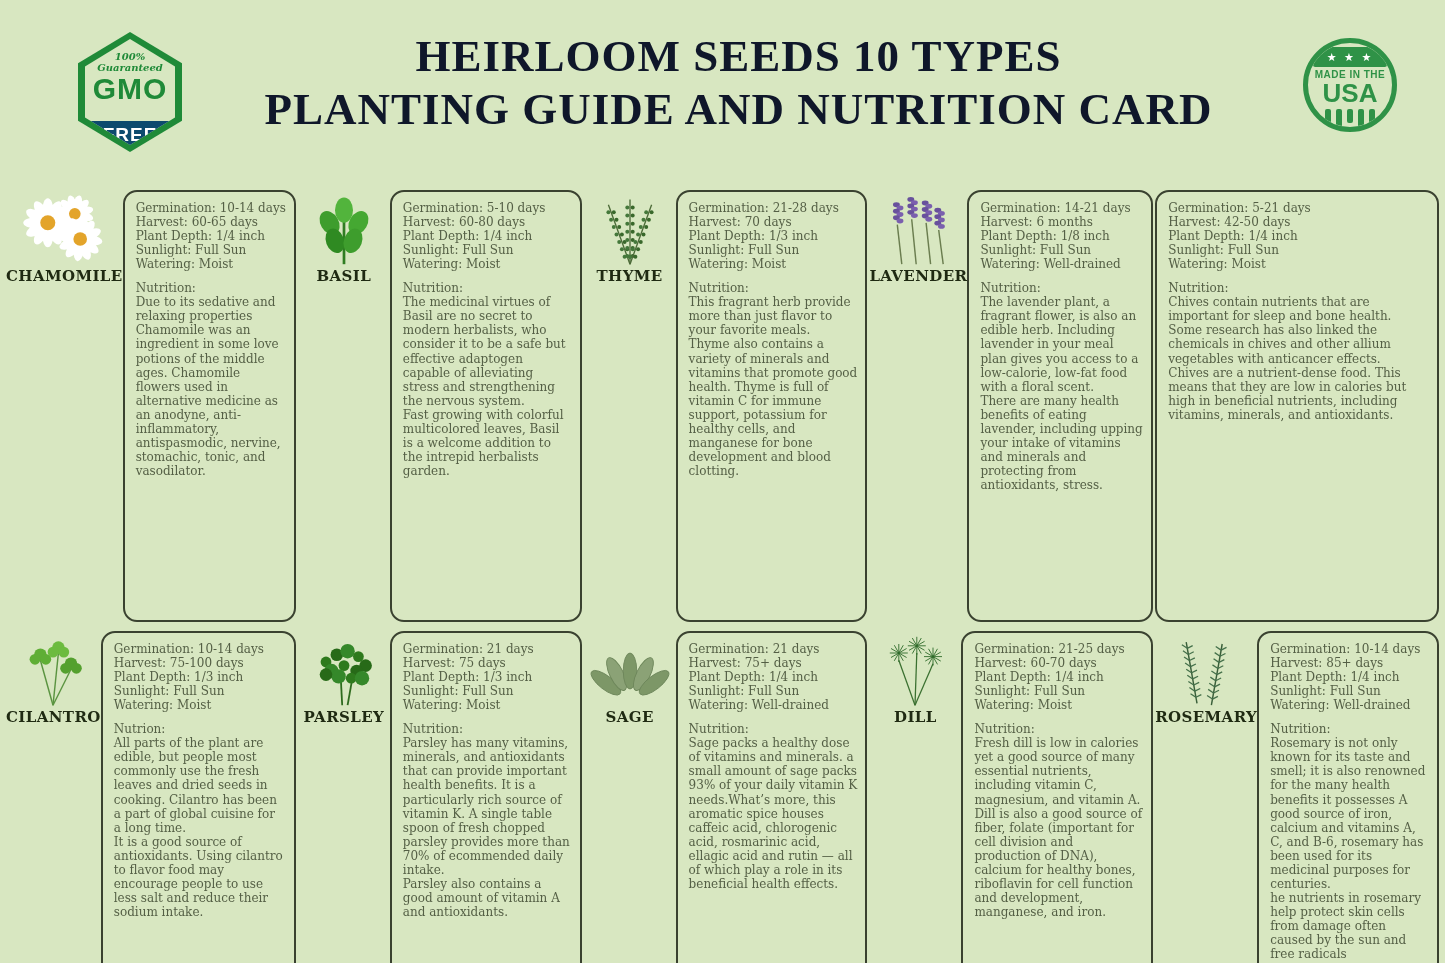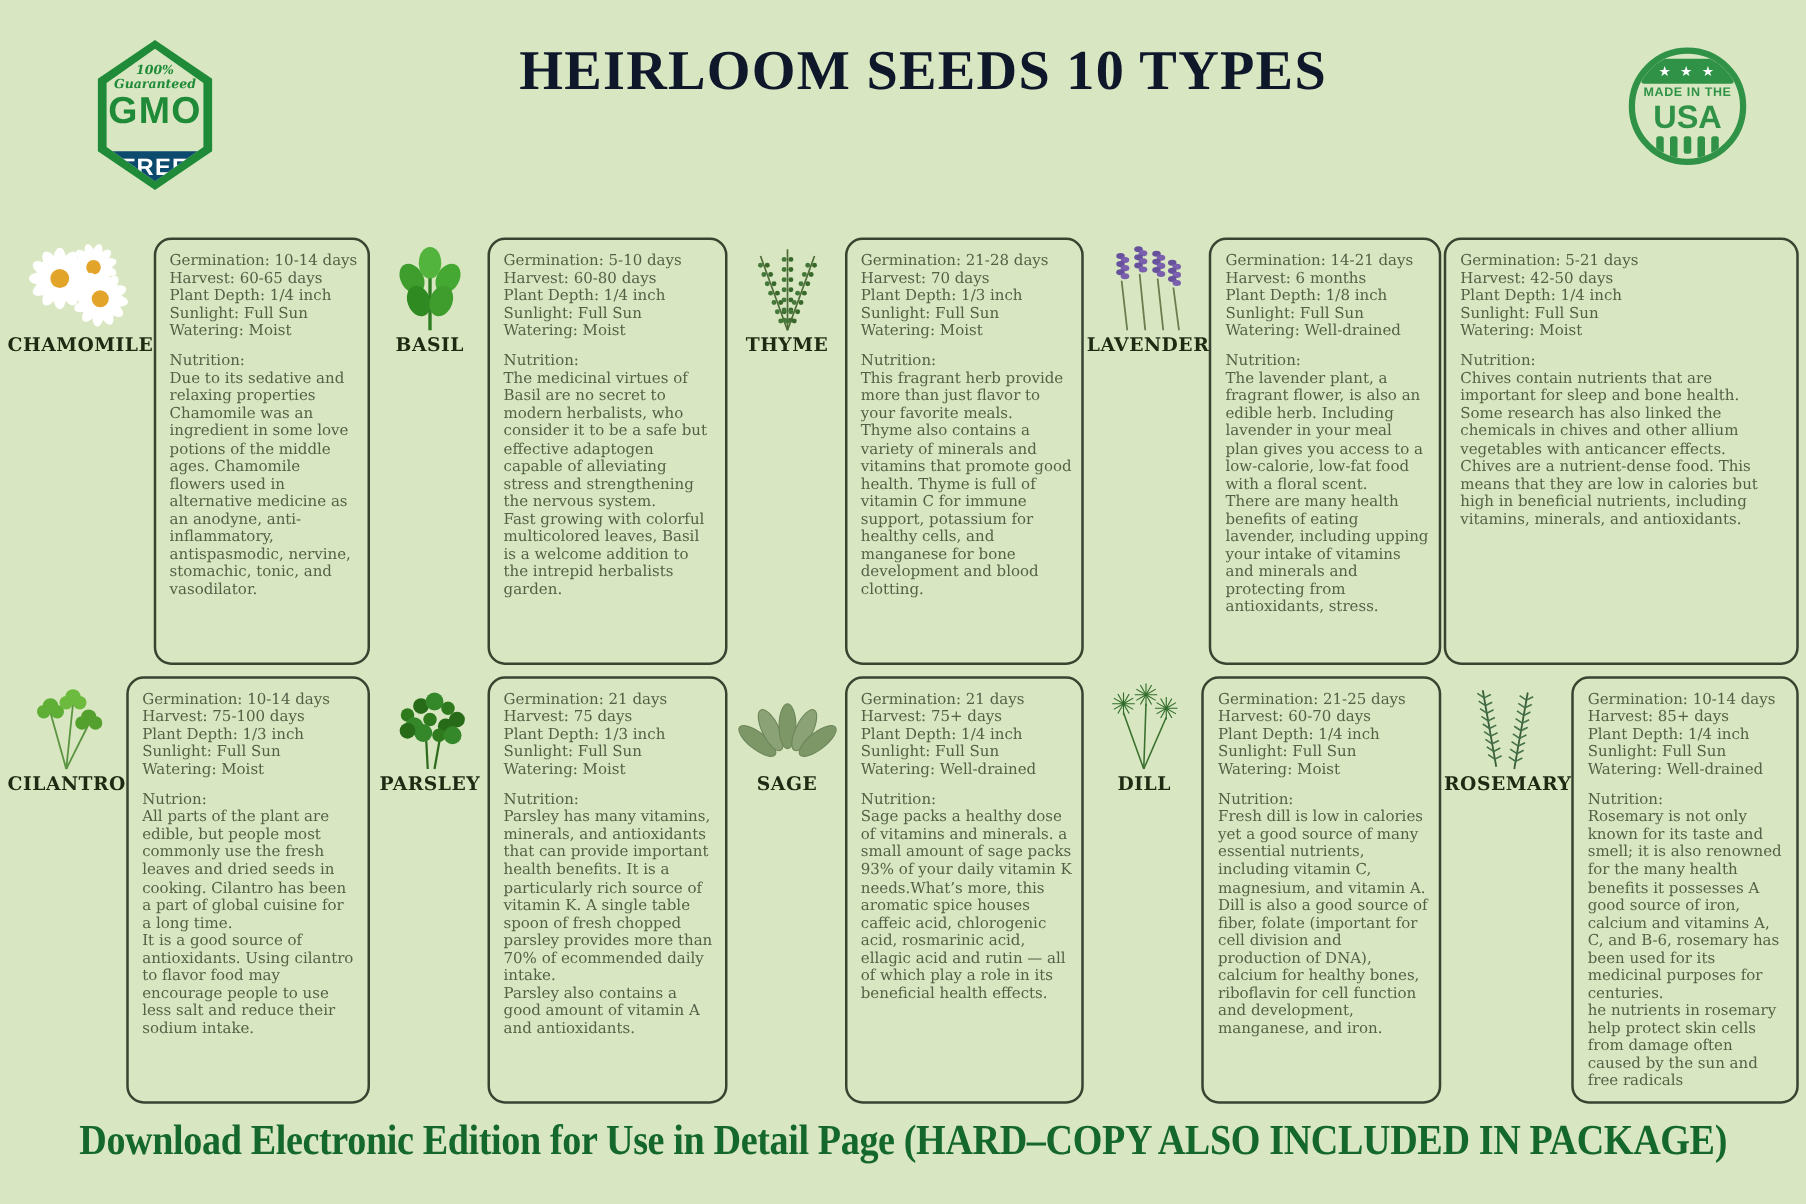--- a/index.html
+++ b/index.html
@@ -7,21 +7,21 @@
   body {
     background:#d8e7c1;
     font-family:"DejaVu Serif", serif;
     position:relative;
   }
   
   .header { position:relative; height:186px; padding-top:30px; }
   .title { text-align:center; color:#0f172a; font-family:"Liberation Serif", serif;
            font-weight:bold; font-size:45px; line-height:1.18; letter-spacing:1px;margin-left:32px; }
   
-  .gmo-badge { position:absolute; left:78px; top:32px; width:92px; height:120px;
+  .gmo-badge { position:absolute; left:78px; top:32px; width:104px; height:120px;
       clip-path:polygon(50% 0,100% 26%,100% 74%,50% 100%,0 74%,0 26%);
       background:#1f8a38; }
   .gmo-inner { position:absolute; left:7px; top:7px; right:7px; bottom:7px;
       clip-path:polygon(50% 0,100% 26%,100% 74%,50% 100%,0 74%,0 26%);
       background:#d8e7c1; display:flex; flex-direction:column; align-items:center; }
   .gmo-top { font-style:italic; font-size:10px; font-weight:bold; color:#1f8a38; margin-top:13px; line-height:1.05; text-align:center; }
   .gmo-main { font-family:"Liberation Sans", sans-serif; font-weight:900; font-size:30px; color:#1f8a38; letter-spacing:1px; line-height:1; margin-top:1px; }
   .gmo-band { width:100%; background:#0c4a6e; color:#ffffff; text-align:center;
       font-family:"Liberation Sans", sans-serif; font-weight:900; font-size:19px;
       padding:3px 0 16px 0; margin-top:17px; letter-spacing:1px; }
@@ -38,21 +38,21 @@
   .usa-bars span { width:6px; height:18px; background:#2f9247; border-radius:2px; }
   .usa-bars span:nth-child(odd) { height:14px; }
   
   .grid { display:grid; grid-template-columns:repeat(5, 1fr); column-gap:2px; row-gap:9px;
       padding:0 6px; margin-top:4px; }
   .unit { display:flex; align-items:flex-start; }
   .plant-col { flex:0 0 92px; display:flex; flex-direction:column; align-items:center; padding-top:4px; }
   .plant-img { width:86px; height:72px; }
   .plant-name { font-weight:bold; font-size:15px; color:#1f2a12; letter-spacing:0.4px;
       text-align:left; margin-top:1px; font-family:"DejaVu Serif", serif; }
-  .card-box { flex:1; border:2px solid #3a4230; border-radius:14px; height:342px;
+  .card-box { flex:1; border:2px solid #3a4230; border-radius:14px; height:432px;
       padding:9px 8px 8px 11px; overflow:hidden; color:#545f45;
       font-size:12px; line-height:1.17; }
   .stat-line { white-space:nowrap; }
   .nutrition-label { margin-top:0.85em; }
   .nutrition-body { white-space:pre-line; }
   
   .footer { text-align:center; margin-top:12px; color:#15682c;
       font-family:"Liberation Serif", serif; font-weight:bold; font-size:30.5px;
       letter-spacing:-0.3px; white-space:nowrap; transform:scaleY(1.12); }
 </style>
@@ -62,20 +62,21 @@
 <div class="header">
   <div class="gmo-badge">
     <div class="gmo-inner">
       <div class="gmo-top"><span>100%</span><br><span>Guaranteed</span></div>
       <div class="gmo-main">GMO</div>
       <div class="gmo-band">FREE</div>
     </div>
   </div>
   <div class="title">
     <div>HEIRLOOM SEEDS 10 TYPES</div>
+    <div>PLANTING GUIDE AND NUTRITION CARD</div>
   </div>
   <div class="usa-badge">
     <div class="usa-arc">★ ★ ★</div>
     <div class="usa-line1">MADE IN THE</div>
     <div class="usa-line2">USA</div>
     <div class="usa-bars">
         <span></span>
         <span></span>
         <span></span>
         <span></span>

